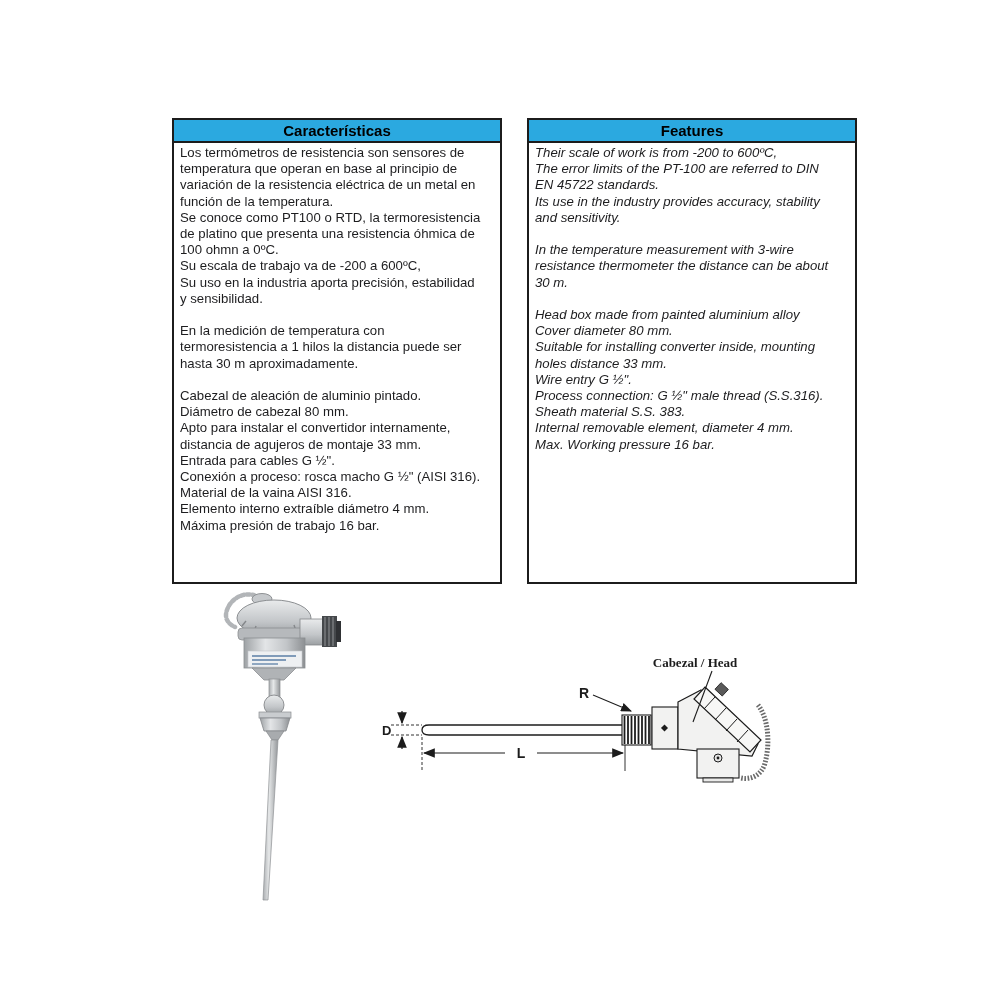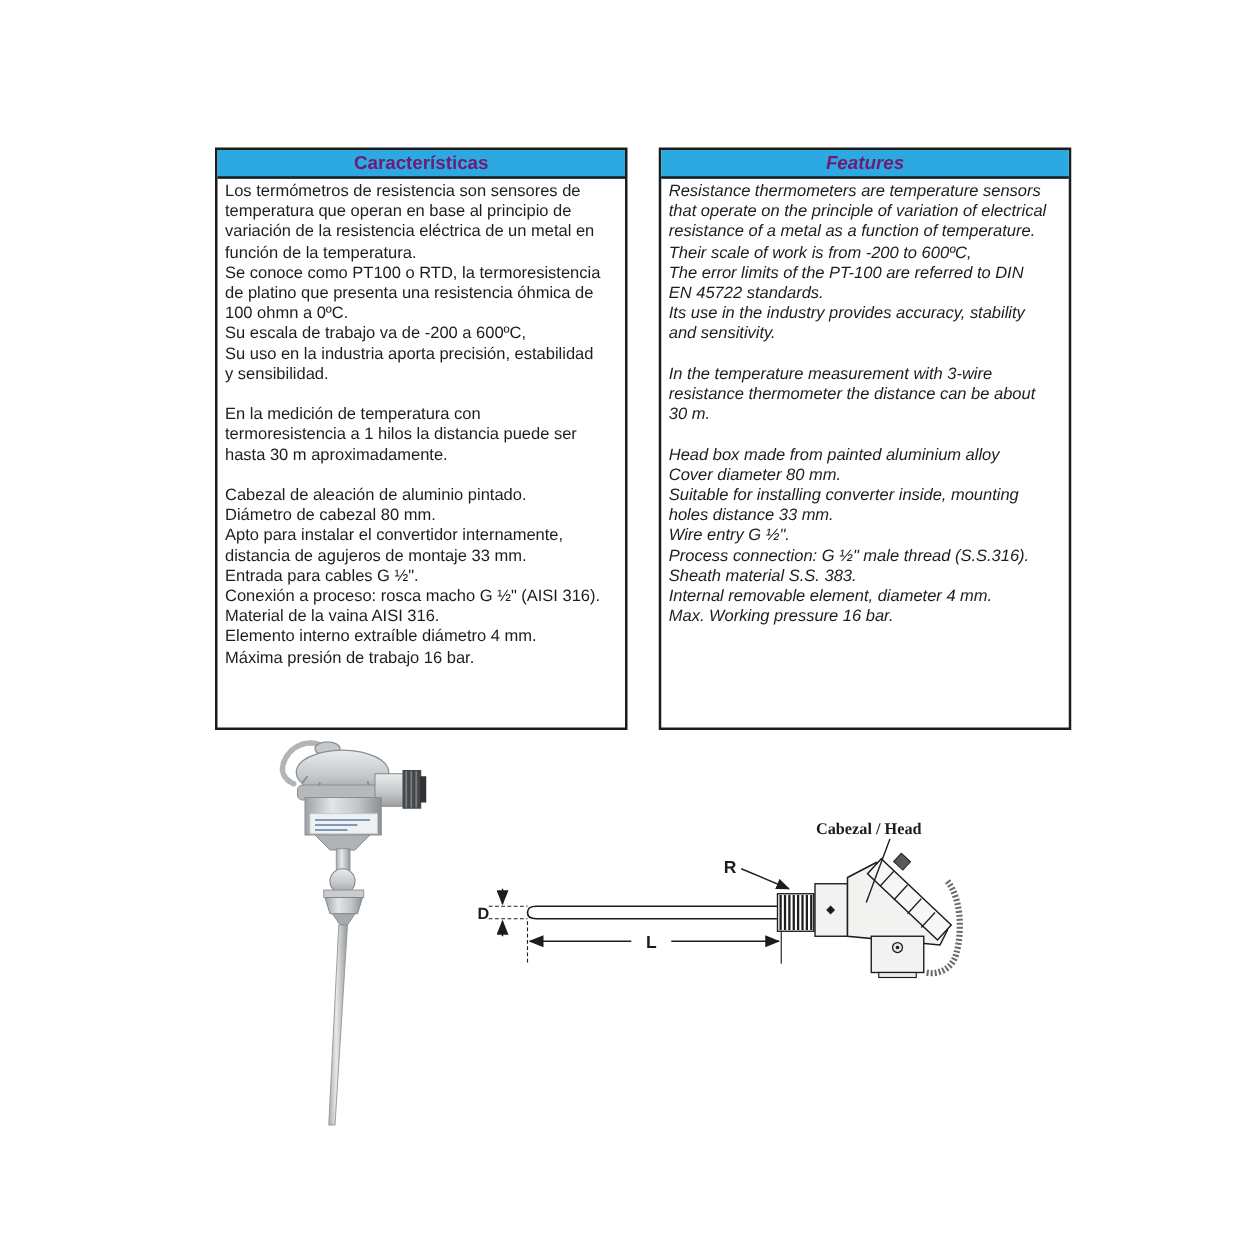--- a/index.html
+++ b/index.html
@@ -16,23 +16,23 @@
   .box{
     position:absolute;top:118px;width:330px;height:466px;
     border:2px solid var(--border);background:#fff;box-sizing:border-box;
   }
   #characteristics-box{left:172px;}
   #features-box{left:527px;}
   .box-header{
     height:21px;background:var(--header-bg);
     border-bottom:2px solid var(--border);
     display:flex;align-items:center;justify-content:center;
-    font-weight:bold;font-size:15px;color:#701a75;text-align:right;
-  }
-  #features-box .box-header{font-style:italic;}
+    font-weight:bold;font-size:15px;color:#000000;text-align:right;
+  }
+  #features-box .box-header{}
   .box-body{
     padding:2px 16px 0 6px;
     font-size:13.2px;line-height:16.2px;
   }
   #features-box .box-body{font-style:italic;}
   .line{min-height:16.2px;}
   .figure{position:absolute;}
   #probe-photo{left:212px;top:588px;}
   #dimension-drawing{left:375px;top:645px;}
   svg text{user-select:none;}
@@ -57,21 +57,20 @@
       <div class="line">Conexión a proceso: rosca macho G ½" (AISI 316).</div>
       <div class="line">Material de la vaina AISI 316.</div>
       <div class="line">Elemento interno extraíble diámetro 4 mm.</div>
       <div class="line">Máxima presión de trabajo 16 bar.</div>
     </div>
 </div>
 
 <div class="box" id="features-box">
   <div class="box-header">Features</div>
   <div class="box-body">
-      <div class="line">Resistance thermometers are temperature sensors that operate on the principle of variation of electrical resistance of a metal as a function of temperature.</div>
       <div class="line">Their scale of work is from -200 to 600ºC,</div>
       <div class="line">The error limits of the PT-100 are referred to DIN EN 45722 standards.</div>
       <div class="line">Its use in the industry provides accuracy, stability and sensitivity.</div>
       <div class="line">&nbsp;</div>
       <div class="line">In the temperature measurement with 3-wire resistance thermometer the distance can be about 30 m.</div>
       <div class="line">&nbsp;</div>
       <div class="line">Head box made from painted aluminium alloy</div>
       <div class="line">Cover diameter 80 mm.</div>
       <div class="line">Suitable for installing converter inside, mounting holes distance 33 mm.</div>
       <div class="line">Wire entry G ½".</div>

